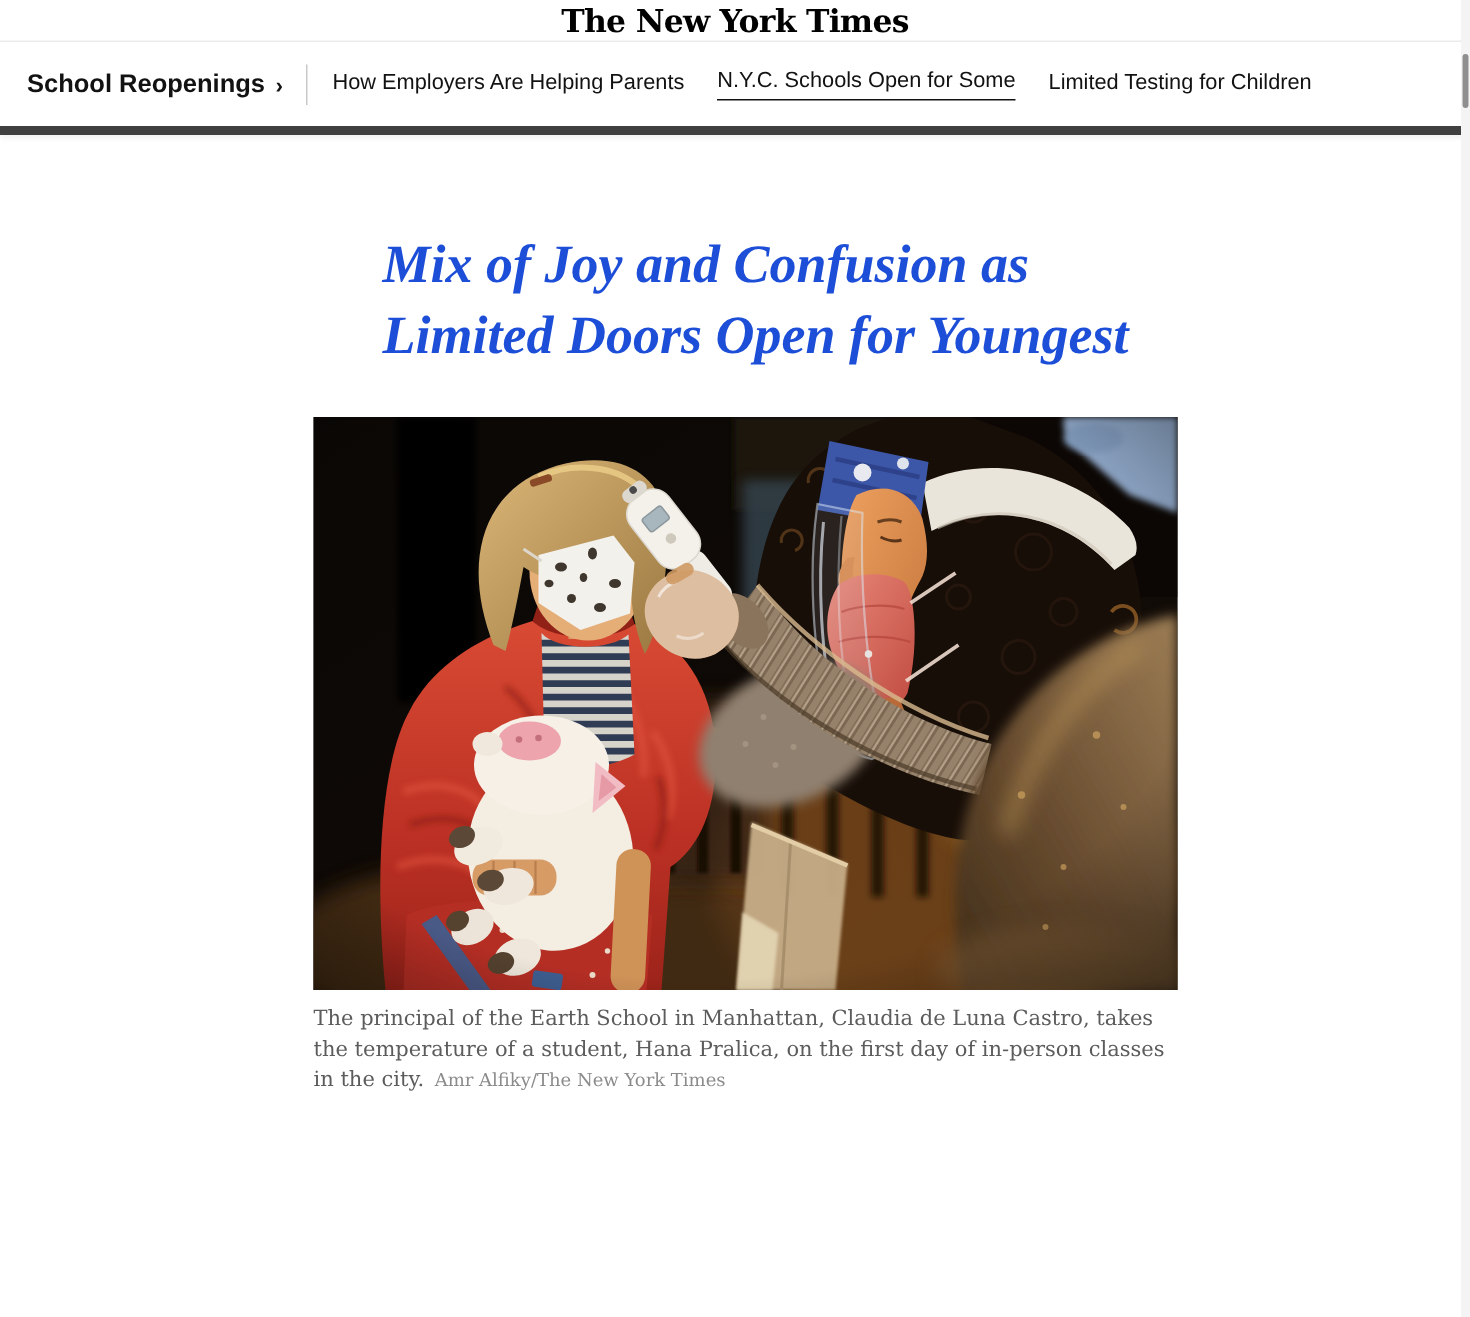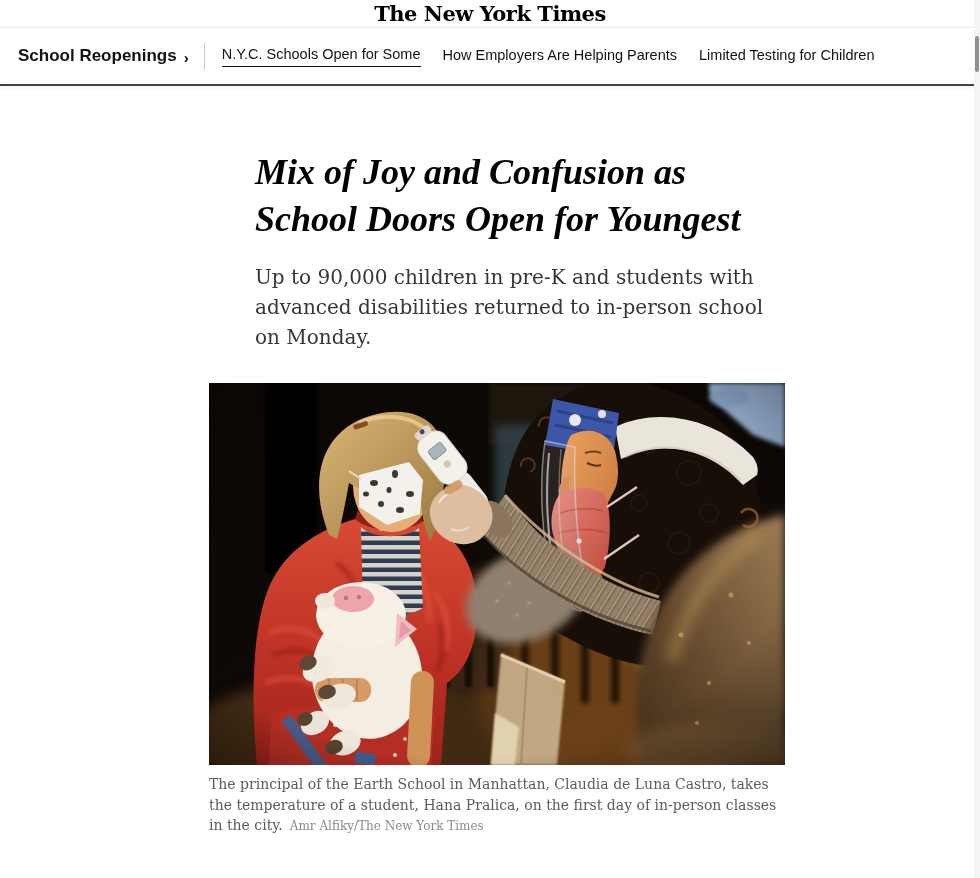--- a/index.html
+++ b/index.html
@@ -5,34 +5,34 @@
   html,body{margin:0;padding:0;background:#ffffff;}
   .page{position:relative;width:980px;height:878px;background:#ffffff;overflow:hidden;
         font-family:"Liberation Sans",sans-serif;color:#121212;}
 
   
   .masthead{height:27px;display:flex;justify-content:center;align-items:center;text-align:right;}
   .nyt-logo{font-family:"DejaVu Serif",serif;font-weight:bold;font-size:21px;
             letter-spacing:-0.5px;color:#000;cursor:pointer;}
 
   
-  .navbar{height:56px;border-top:1px solid #ebebeb;border-bottom:2px solid #404040;
+  .navbar{height:56px;border-top:1px solid #ebebeb;border-bottom:6px solid #404040;
           box-shadow:0 2px 4px rgba(0,0,0,0.06);display:flex;align-items:center;
           padding:0 0 0 18px;white-space:nowrap;overflow:hidden;background:#fff;}
   .nav-section{font-weight:700;font-size:17px;display:flex;align-items:center;gap:7px;cursor:pointer;}
   .nav-chevron{font-size:15px;font-weight:700;color:#121212;line-height:1;padding-top:2px;}
   .nav-divider{width:1px;height:27px;background:#c9c9c9;margin:0 17px 0 15px;flex:none;}
   .nav-links{display:flex;gap:22px;font-size:14.5px;font-weight:500;align-items:center;}
   .nav-link{cursor:pointer;padding-bottom:2px;}
   .nav-link.active{border-bottom:1px solid #121212;padding-bottom:4px;}
 
   
   .article{padding-left:209px;padding-top:63px;}
   .headline{margin-left:46px;width:520px;font-family:"Liberation Serif",serif;
-            font-style:italic;font-weight:700;font-size:36px;line-height:47px;color:#000000;}
+            font-style:italic;font-weight:700;font-size:36px;line-height:47px;color:#1d4ed8;}
   .headline span{display:block;}
   .subhead{margin-left:46px;margin-top:19px;font-family:"DejaVu Serif",serif;
            font-size:20px;line-height:30px;color:#363636;}
   .subhead span{display:block;white-space:nowrap;}
 
   .photo-wrap{margin-top:31px;width:576px;height:382px;background:#0d0a06;line-height:0;}
   .photo-wrap svg{width:576px;height:382px;display:block;}
 
   .caption{margin-top:9px;width:576px;font-family:"DejaVu Serif",serif;
            font-size:14px;line-height:20.5px;color:#5c5c5c;}
@@ -52,38 +52,33 @@
     <span class="nyt-logo">The New York Times</span>
   </div>
 
   <div class="navbar">
     <span class="nav-section">
       <span>School Reopenings</span>
       <span class="nav-chevron">›</span>
     </span>
     <span class="nav-divider"></span>
     <span class="nav-links">
+      <span class="nav-link">How Employers Are Helping Parents</span>
       <span class="nav-link active">N.Y.C. Schools Open for Some</span>
-      <span class="nav-link">How Employers Are Helping Parents</span>
       <span class="nav-link">Limited Testing for Children</span>
     </span>
   </div>
 
   <div class="article">
 
     <h1 class="headline" style="margin-top:0;margin-bottom:0;">
       <span>Mix of Joy and Confusion as</span>
-      <span>School Doors Open for Youngest</span>
+      <span>Limited Doors Open for Youngest</span>
     </h1>
 
-    <p class="subhead" style="margin-bottom:0;">
-      <span>Up to 90,000 children in pre-K and students with</span>
-      <span>advanced disabilities returned to in-person school</span>
-      <span>on Monday.</span>
-    </p>
 
     <div class="photo-wrap" role="img" aria-label="A school principal wearing a face shield and pink mask takes the temperature of a young masked girl in a red puffer jacket holding a white stuffed pig, outdoors in warm morning light.">
       <svg viewBox="0 0 576 382" preserveAspectRatio="none">
         <defs>
           <linearGradient id="bgG" x1="0" y1="0" x2="1" y2="1">
             <stop offset="0" stop-color="#0a0705"></stop>
               <stop offset="0.55" stop-color="#0f0a06"></stop>
               <stop offset="1" stop-color="#181008"></stop>
           </linearGradient>
           <linearGradient id="jacketG" x1="0" y1="0" x2="0" y2="1">

